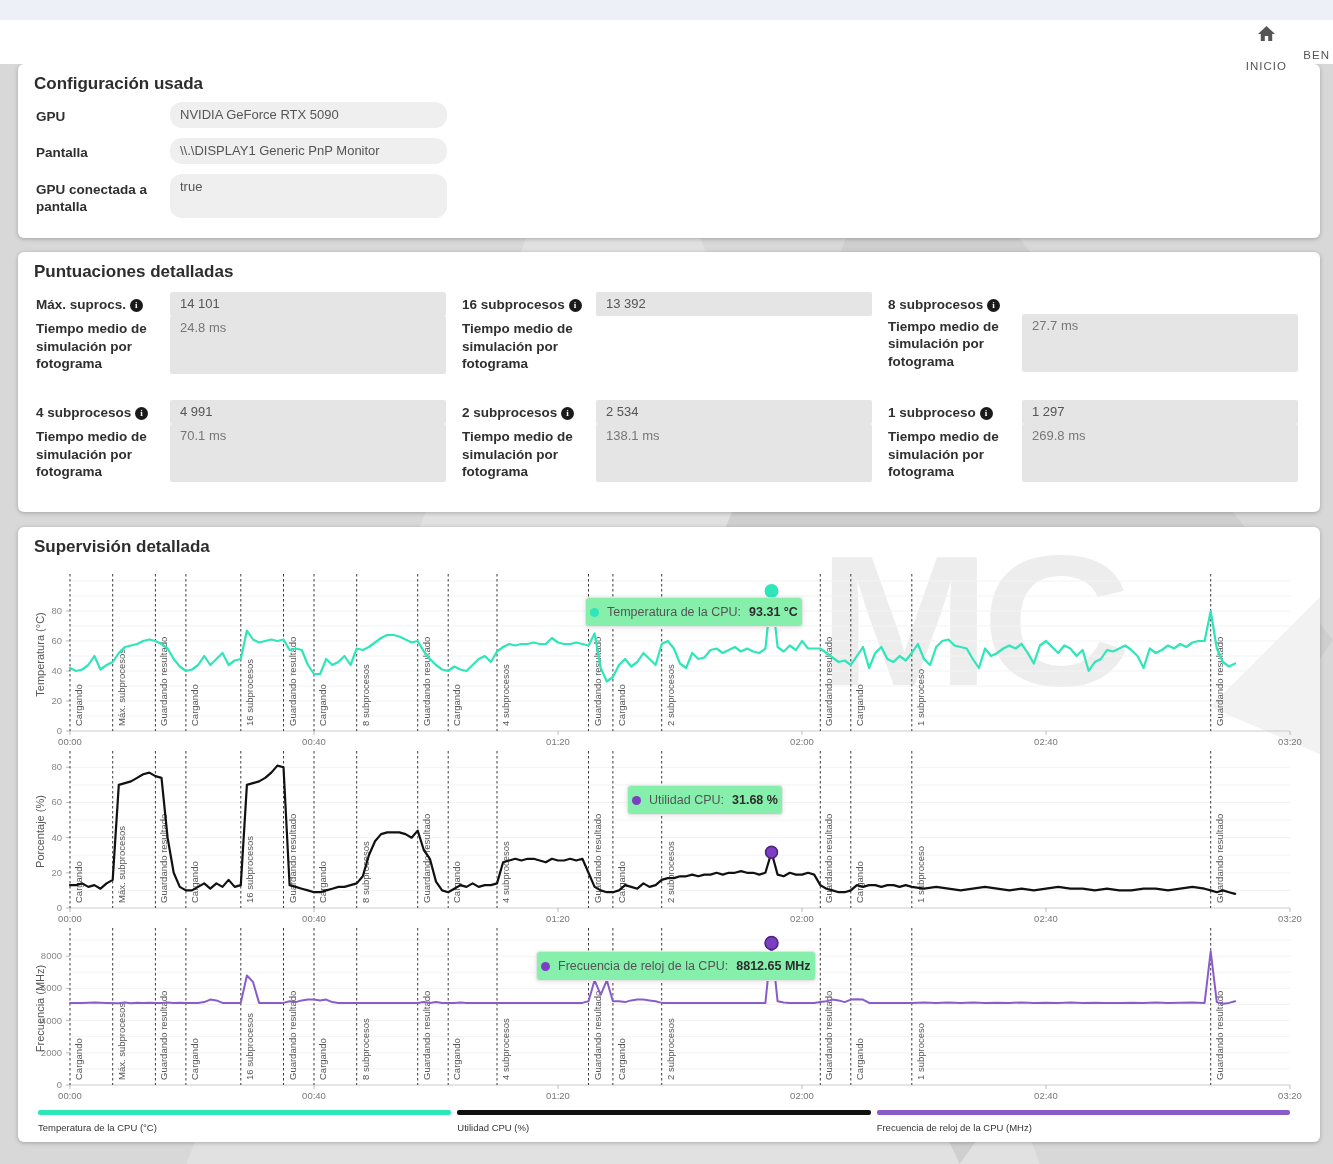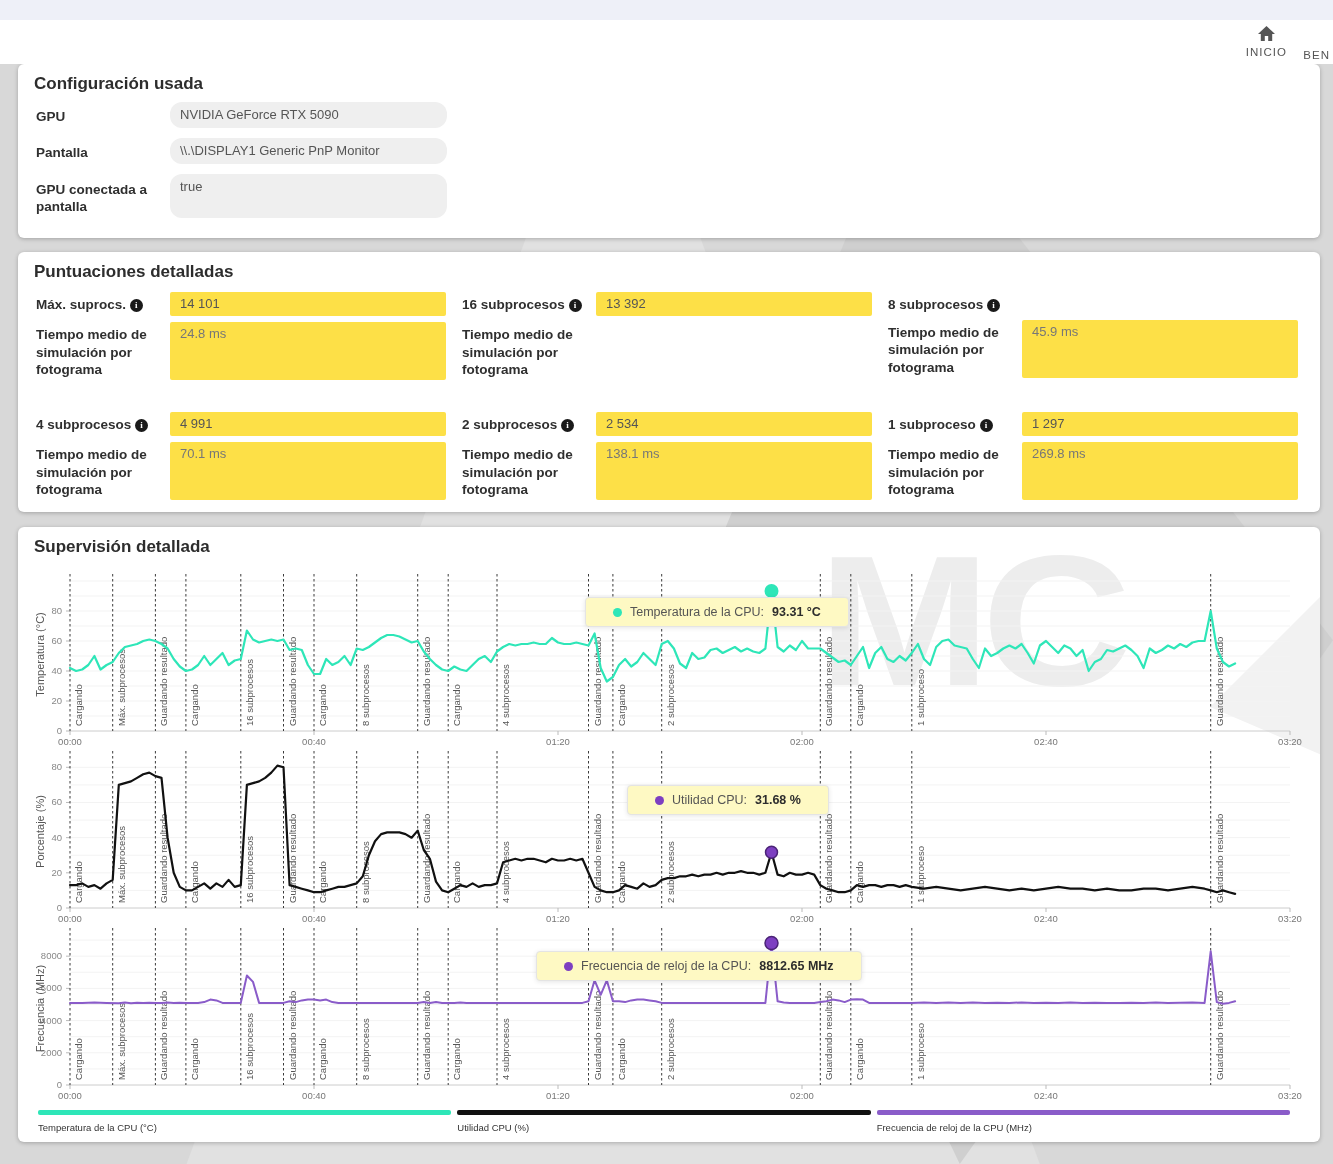--- a/index.html
+++ b/index.html
@@ -5,52 +5,52 @@
   * { margin:0; padding:0; box-sizing:border-box; }
   html,body { width:1333px; height:1164px; overflow:hidden;
     font-family:"Liberation Sans", sans-serif; background:#d8d8d8; }
   .bg-shape { position:absolute; left:0; top:0; width:1333px; height:1164px; z-index:0; }
   .bg-shape.s1 { background:#e1e1e1; clip-path:polygon(46% 0, 78% 100%, 14% 100%); }
   .bg-shape.s2 { background:#cfcfcf; clip-path:polygon(68% 8%, 100% 55%, 72% 100%, 52% 52%); }
   .topstrip { position:absolute; left:0; top:0; width:1333px; height:20px; background:#eef0f8; z-index:3; }
   .navbar { position:absolute; left:0; top:20px; width:1333px; height:44px; background:#ffffff; z-index:3; }
   .nav-home { position:absolute; right:46px; top:6px; display:flex; flex-direction:column; align-items:center; cursor:pointer; }
   .nav-home svg { display:block; }
-  .nav-home .lbl { margin-top:5px; font-size:11.5px; letter-spacing:1px; color:#555; }
+  .nav-home .lbl { margin-top:19px; font-size:11.5px; letter-spacing:1px; color:#555; }
   .nav-ben { position:absolute; right:3px; top:29px; font-size:11.5px; letter-spacing:1px; color:#555; cursor:pointer; }
   .card { position:absolute; left:18px; width:1302px; background:#fff; border-radius:6px;
     box-shadow:0 1px 4px rgba(0,0,0,.25); z-index:2; }
   .card-title { position:absolute; left:16px; top:10px; font-size:17px; font-weight:bold; color:#2d2d2d; }
   #card-config { top:64px; height:174px; }
   #card-scores { top:252px; height:260px; }
   #card-monitor { top:527px; height:615px; overflow:hidden; }
   .cfg-rows { position:absolute; left:18px; top:38px; }
   .cfg-row { display:flex; margin-bottom:10px;align-items:center; }
   .cfg-label { width:134px; font-size:13.5px; font-weight:bold; color:#2f2f2f; padding-top:5px; line-height:1.2; }
   .cfg-box { width:277px; background:#efefef; border-radius:12px; font-size:13px; color:#555; padding:5px 10px; min-height:26px; }
   .cfg-box.tall { min-height:44px; }
   .score-grid { position:absolute; left:18px; right:22px; top:40px; display:grid;
     grid-template-columns:1fr 1fr 1fr; column-gap:16px; row-gap:26px; }
-  .s-row { display:flex; margin-bottom:6px; }
+  .s-row { display:flex; }
   .s-label { width:134px; font-size:13.5px; font-weight:bold; color:#2f2f2f; padding-top:4px; line-height:1.3; }
-  .s-box { flex:1; background:#fde047; border-radius:2px; font-size:13px; color:#555; padding:4px 10px; min-height:24px; }
+  .s-box { flex:1; background:#e5e5e5; border-radius:2px; font-size:13px; color:#555; padding:4px 10px; min-height:24px; }
   .t-box { min-height:58px; color:#777; }
   .info-icon { display:inline-block; width:13px; height:13px; border-radius:50%; background:#1a1a1a;
     color:#fff; font-size:9px; font-weight:bold; text-align:center; line-height:13px; vertical-align:1px;
     font-family:"Liberation Serif", serif; cursor:pointer; }
   .watermark { position:absolute; left:800px; top:8px; font-size:185px; font-weight:800; line-height:0.93;
     letter-spacing:-8px; color:#ededed; transform:scaleX(1.12); transform-origin:left top; z-index:0; user-select:none; }
   .corner-shape { position:absolute; right:-30px; top:40px; width:140px; height:200px; background:#f2f2f2;
     clip-path:polygon(100% 0, 100% 100%, 0 70%); z-index:0; }
   .chart { position:absolute; left:16px; width:1280px; height:176px; z-index:1; }
   .chart svg { display:block; }
   #chart0 { top:45px; } #chart1 { top:222px; } #chart2 { top:399px; }
-  .tooltip { position:absolute; display:flex; align-items:center; gap:8px; background:#fef9c3;
+  .tooltip { position:absolute; display:flex; align-items:center; gap:8px; background:#86efac;
     border:1px solid #e4e4e4; border-radius:4px; box-shadow:0 1px 5px rgba(0,0,0,.10);
-    padding:7px 27px; font-size:12.5px; color:#555; white-space:nowrap; z-index:4; }
+    padding:7px 4px; font-size:12.5px; color:#555; white-space:nowrap; z-index:4; }
   .tooltip b { color:#2d2d2d; }
   .tooltip .dot { width:9px; height:9px; border-radius:50%; flex:0 0 auto; }
   #tip0 { left:567px; top:70px; } #tip1 { left:609px; top:258px; } #tip2 { left:518px; top:424px;text-align:right; }
   .legend { position:absolute; left:20px; right:30px; top:583px; display:flex; gap:6px; z-index:1; }
   .legend-item { flex:1; cursor:pointer; }
   .legend-bar { height:5px; border-radius:2px; }
   .legend-label { margin-top:7px; font-size:9.5px; color:#333; }
 </style>
 </head>
 <body>
@@ -111,21 +111,21 @@
         <div class="s-row">
           <div class="s-label">Tiempo medio de simulación por fotograma</div>
         </div>
       </div>
       <div class="score-cell">
         <div class="s-row">
           <div class="s-label"><span>8 subprocesos</span> <span class="info-icon">i</span></div>
         </div>
         <div class="s-row">
           <div class="s-label">Tiempo medio de simulación por fotograma</div>
-          <div class="s-box t-box">45.9 ms</div>
+          <div class="s-box t-box">27.7 ms</div>
         </div>
       </div>
       <div class="score-cell">
         <div class="s-row">
           <div class="s-label"><span>4 subprocesos</span> <span class="info-icon">i</span></div>
           <div class="s-box">4 991</div>
         </div>
         <div class="s-row">
           <div class="s-label">Tiempo medio de simulación por fotograma</div>
           <div class="s-box t-box">70.1 ms</div>

